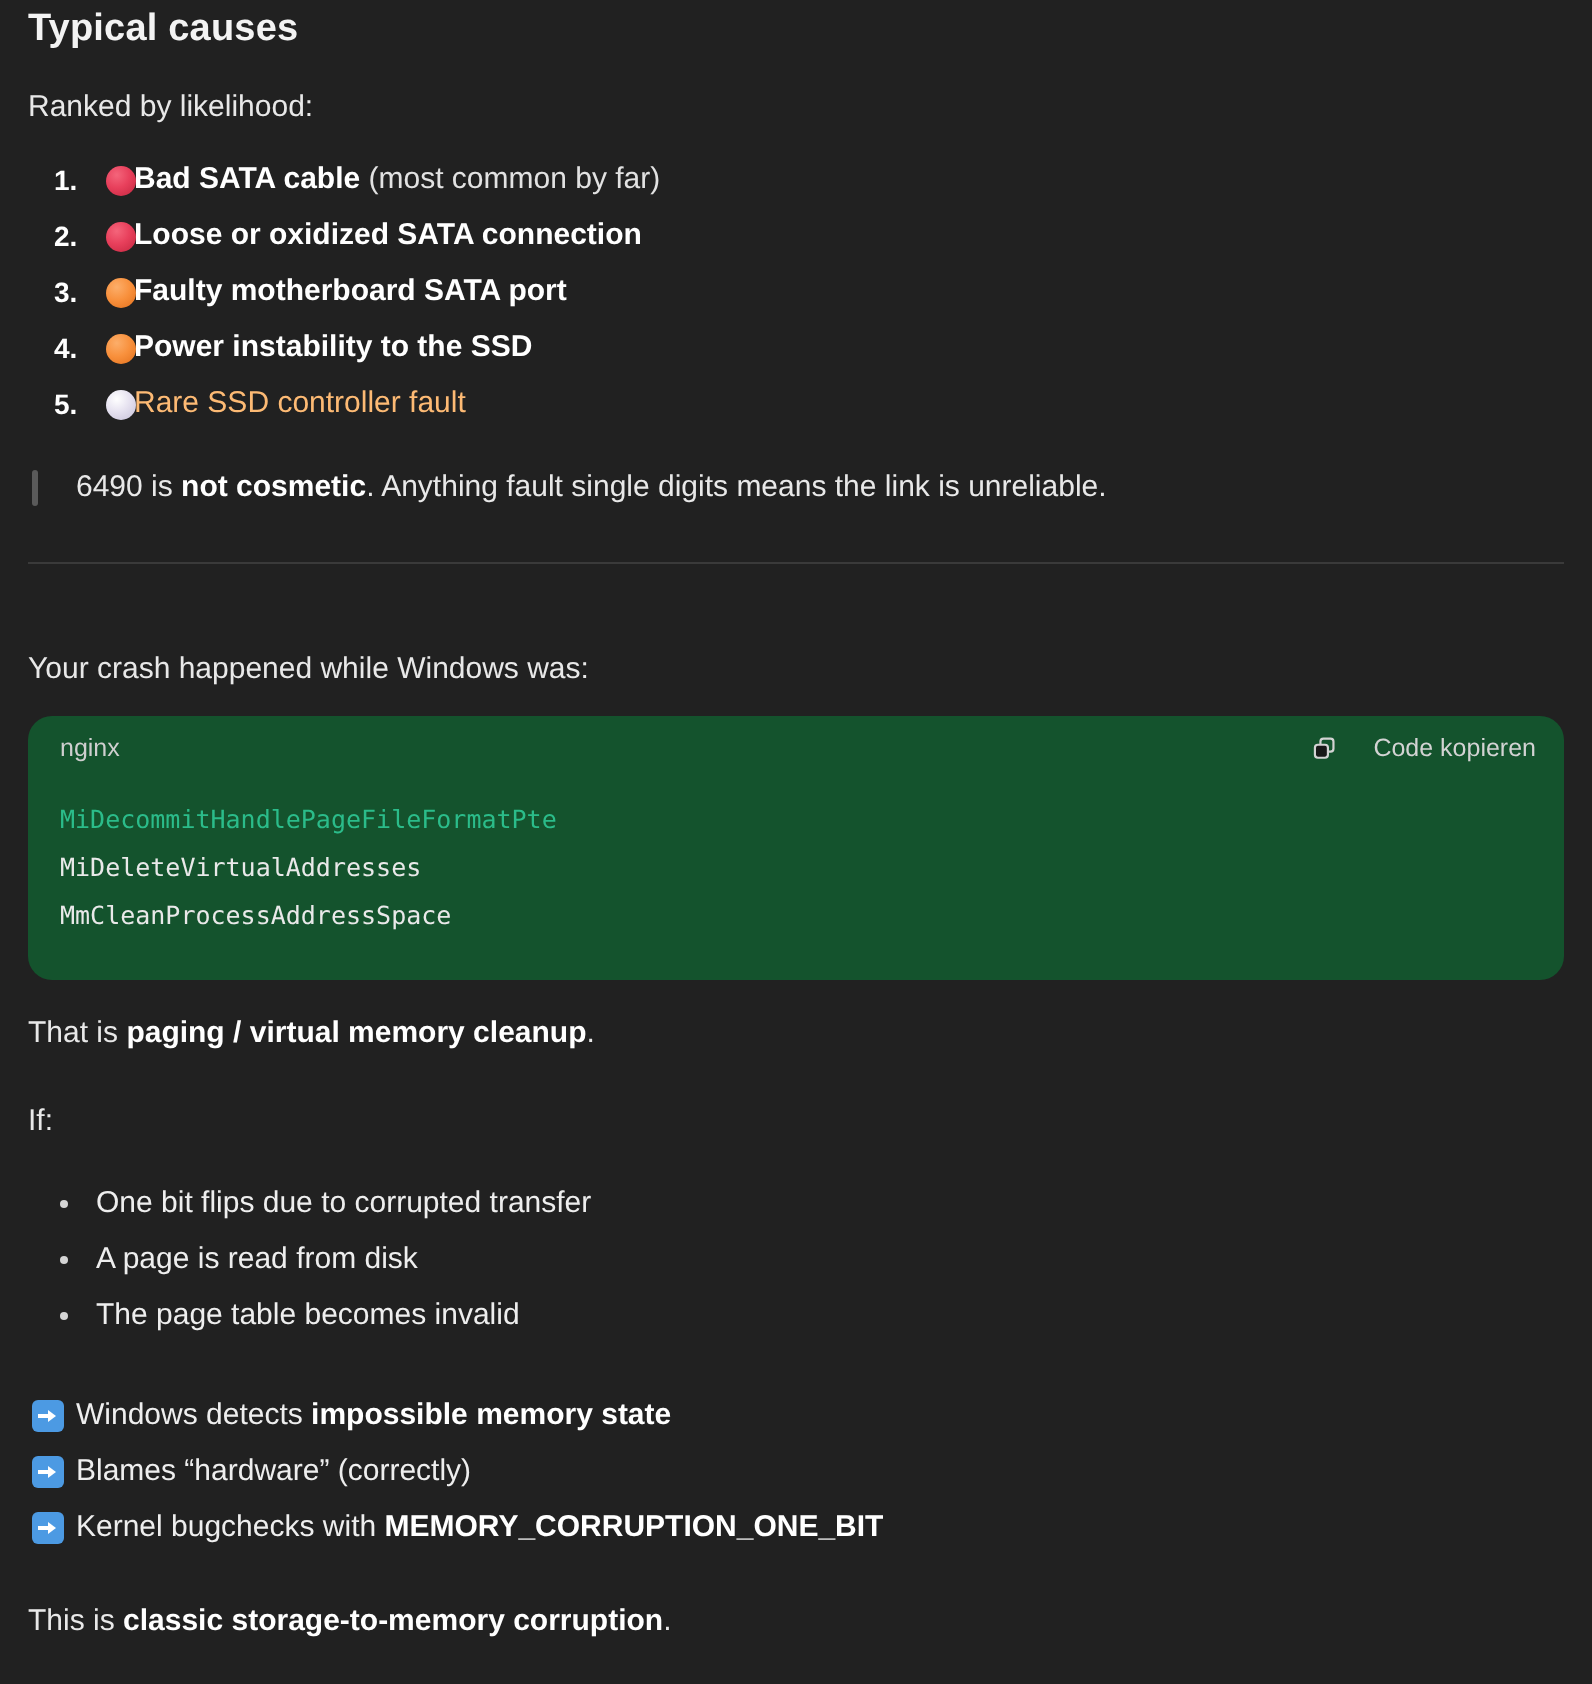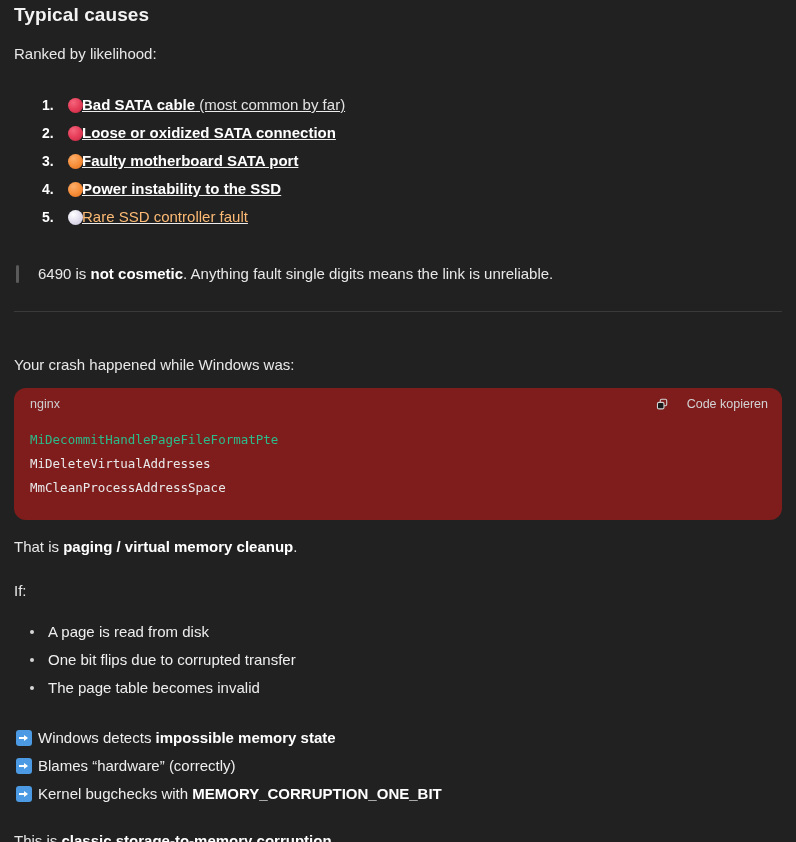--- a/index.html
+++ b/index.html
@@ -41,25 +41,24 @@
   }
   .sp-16 { height: 16px; }
   .sp-12 { height: 12px; }
   .sp-10 { height: 10px; }
   .sp-22 { height: 22px; }
   .sp-26 { height: 26px; }
   b, strong { font-weight: bold; color: #ffffff; }
 
   
   ol.ranked {
-    margin: 16px;
+    margin: 1px;
     padding: 0;
     list-style: none;
     counter-reset: rank;
-    text-decoration: underline;
   }
   ol.ranked > li {
     counter-increment: rank;
     position: relative;
     padding-left: 52px;
     min-height: 28px;
     line-height: 28px;
     font-size: 15px;
     white-space: nowrap;
   }
@@ -120,21 +119,21 @@
 
   
   hr.rule {
     border: 0;
     border-top: 1px solid #3a3a3a;
     margin: 0;
   }
 
   
   .codeblock {
-    background: #7f1d1d;
+    background: #14532d;
     border-radius: 12px;
     overflow: hidden;
   }
   .code-header {
     display: flex;
     align-items: center;
     justify-content: space-between;
     padding: 9px 14px 5px 16px;
     font-size: 12.5px;
     color: #c9c9c9;
@@ -304,22 +303,22 @@
 
   <p class="para"><span>That is </span><b>paging / virtual memory cleanup</b><span>.</span></p>
 
   <div class="sp-22"></div>
 
   <p class="para">If:</p>
 
   <div class="sp-16"></div>
 
   <ul class="bullets">
+    <li>One bit flips due to corrupted transfer</li>
     <li>A page is read from disk</li>
-    <li>One bit flips due to corrupted transfer</li>
     <li>The page table becomes invalid</li>
   </ul>
 
   <div class="sp-22"></div>
 
   <ul class="arrow-list">
     <li>
       <span class="arrow-emoji"></span>
       <span><span>Windows detects </span><b>impossible memory state</b></span>
     </li>

